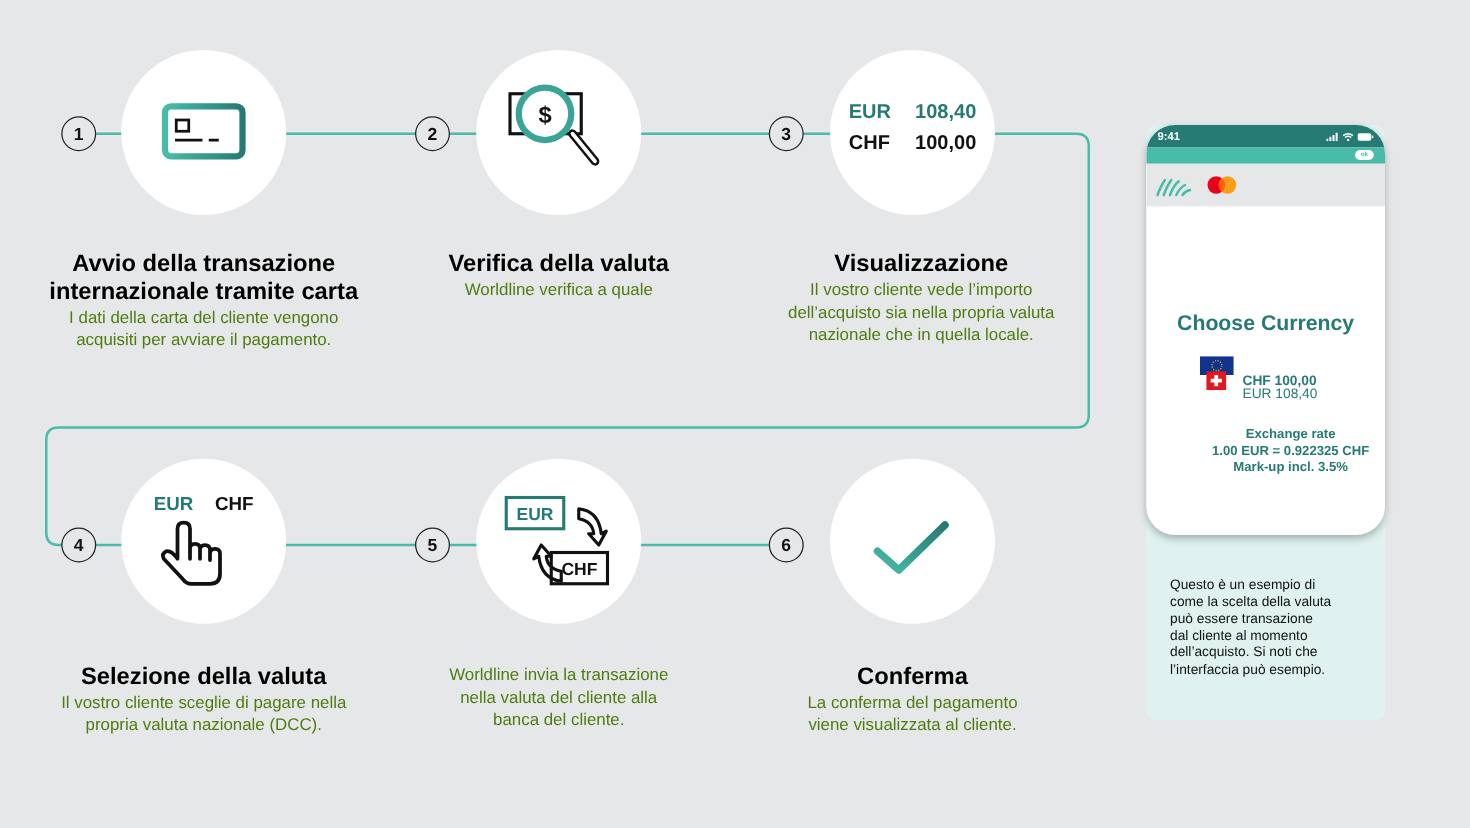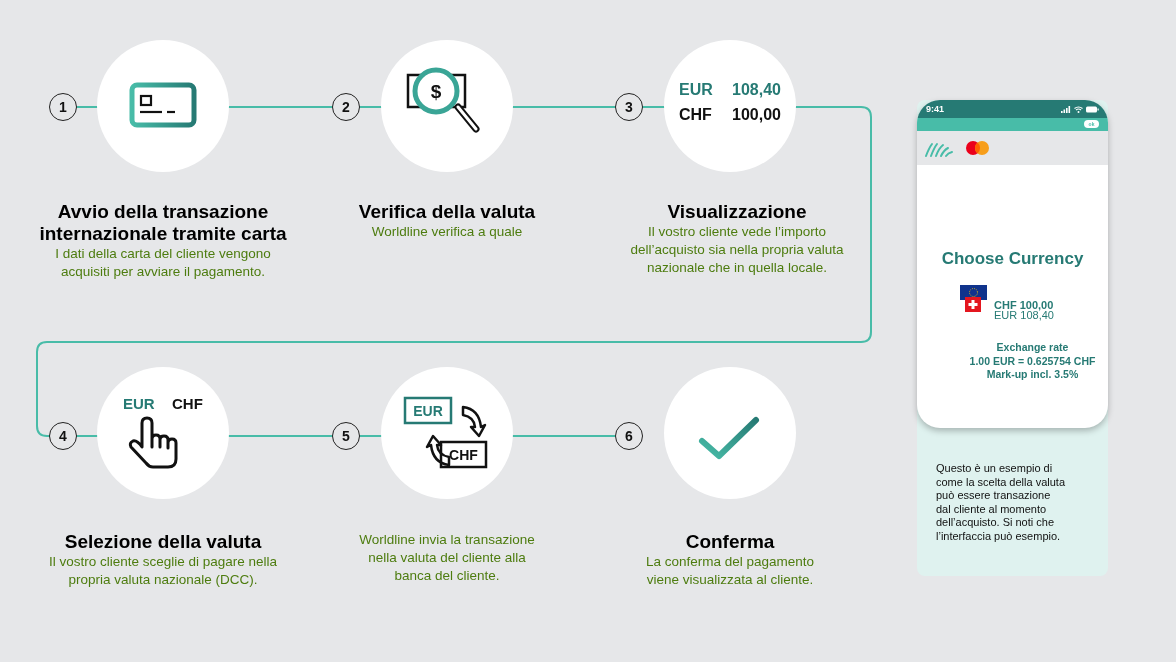--- a/index.html
+++ b/index.html
@@ -204,21 +204,21 @@
     <div class="cur-row" style="top:132px;left:48px;">
       <svg width="16" height="15" viewBox="0 0 16 15">
           <rect width="16" height="15" fill="#e4161f"></rect>
           <rect x="6.5" y="3" width="3" height="9" fill="#fff"></rect>
           <rect x="3.5" y="6" width="9" height="3" fill="#fff"></rect>
         </svg>
       <span style="margin-left:13px;font-weight:bold;">CHF 100,00</span>
     </div>
     <div class="rate">
       <div>Exchange rate</div>
-      <div>1.00 EUR = 0.625754 CHF</div>
+      <div>1.00 EUR = 0.922325 CHF</div>
       <div>Mark-up incl. 3.5%</div>
     </div>
   </div>
 </div>
 <div class="note">
   <div>Questo è un esempio di</div>
   <div>come la scelta della valuta</div>
   <div>può essere transazione</div>
   <div>dal cliente al momento</div>
   <div>dell’acquisto. Si noti che</div>

